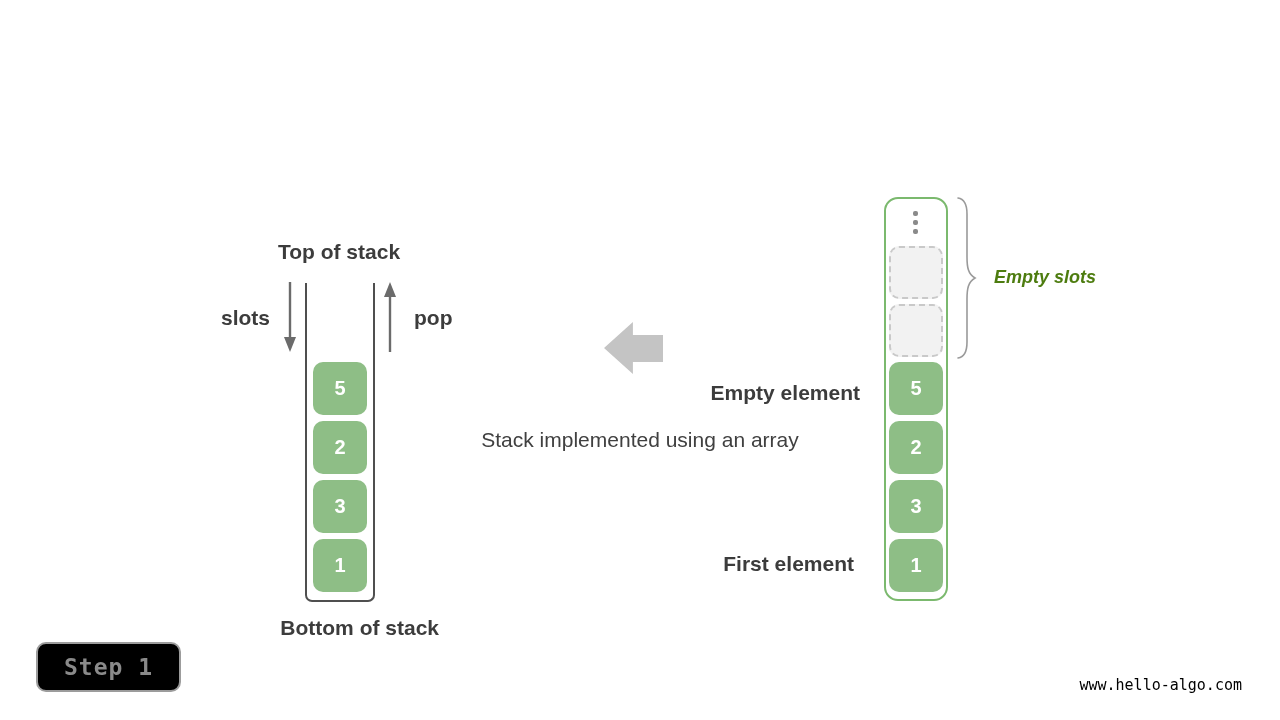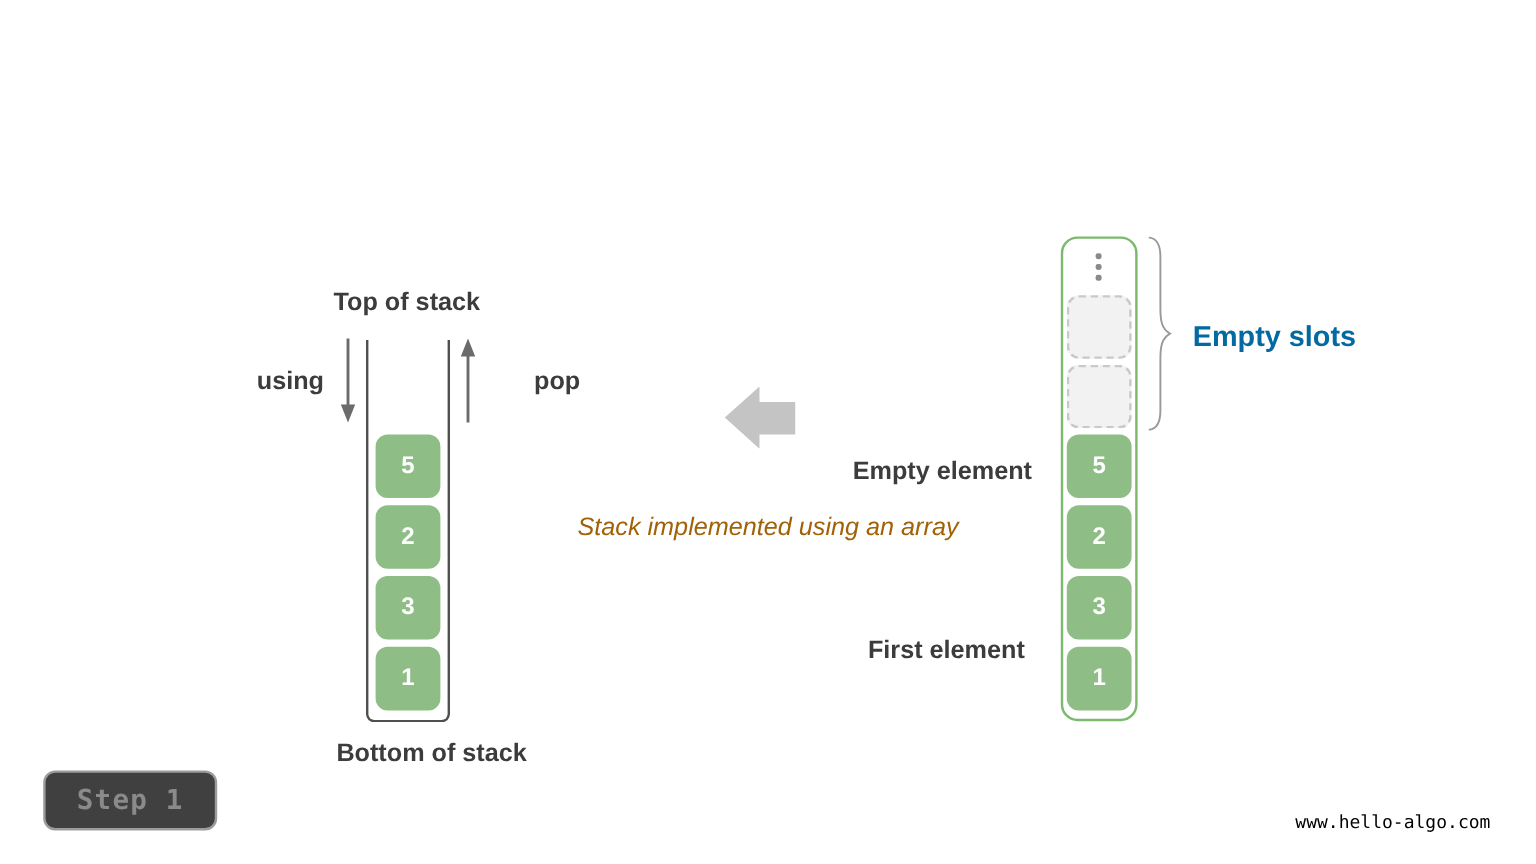--- a/index.html
+++ b/index.html
@@ -6,22 +6,22 @@
   body{
     width:1280px;height:720px;background:#ffffff;
     font-family:"Liberation Sans", sans-serif;
     position:relative;overflow:hidden;
     -webkit-font-smoothing:antialiased;
   }
   .abs{position:absolute;}
 
   
   .bold-label{font-weight:bold;font-size:21px;color:#3c3c3c;white-space:nowrap;}
-  .muted-bold{font-weight:bold;font-size:24px;color:#0369a1;white-space:nowrap;}
-  .caption{font-size:21px;color:#a16207;white-space:nowrap;font-style:italic;}
+  .muted-bold{font-weight:bold;font-size:18px;color:#4d7c0f;white-space:nowrap;font-style:italic;}
+  .caption{font-size:21px;color:#404040;white-space:nowrap;}
 
   
   .stack-walls{
     left:305px;top:283px;width:70px;height:319px;
     border-left:2px solid #4f4f4f;border-right:2px solid #4f4f4f;border-bottom:2px solid #4f4f4f;
     border-radius:0 0 7px 7px;box-sizing:border-box;background:transparent;
   }
   .cell{
     width:54px;height:53px;border-radius:10px;background:#8ebe86;
     color:#ffffff;font-size:20px;font-weight:bold;
@@ -52,47 +52,47 @@
   .empty-slot{
     left:889px;width:54px;height:53px;border-radius:10px;
     background:#f2f2f2;border:2px dashed #c9c9c9;box-sizing:border-box;
   }
   .eslot1{top:246px;} .eslot2{top:304px;}
   .brace{left:956px;top:196px;}
 
   
   .step-badge{
     left:36px;top:642px;width:145px;height:50px;
-    background:#404040;border:2px solid #9c9c9c;border-radius:10px;box-sizing:border-box;
+    background:#000000;border:2px solid #9c9c9c;border-radius:10px;box-sizing:border-box;
     display:flex;align-items:center;justify-content:center;
   }
   .step-text{
     font-family:"DejaVu Sans Mono", monospace;font-weight:bold;
     font-size:23px;color:#8a8a8a;letter-spacing:1px;white-space:nowrap;
   }
   .watermark{
     right:38px;top:676px;
     font-family:"DejaVu Sans Mono", monospace;font-size:15px;color:#000000;white-space:nowrap;
   }
 </style>
 </head>
 <body>
 
 <div class="abs" style="left:0;top:0;width:1280px;height:720px;">
 
   <div class="abs bold-label" style="left:239px;top:240px;width:200px;text-align:center;">Top of stack</div>
 
-  <div class="abs bold-label" style="right:1010px;top:306px;">using</div>
+  <div class="abs bold-label" style="right:1010px;top:306px;">slots</div>
 
   <svg class="abs varrow" style="left:280px;" viewBox="0 0 20 72">
     <line x1="10" y1="1" x2="10" y2="58"></line>
     <polygon points="4,56 16,56 10,71"></polygon>
   </svg>
 
-  <div class="abs bold-label" style="left:414px;top:306px;margin-left:31px;">pop</div>
+  <div class="abs bold-label" style="left:414px;top:306px;">pop</div>
 
   <svg class="abs varrow" style="left:380px;" viewBox="0 0 20 72">
     <line x1="10" y1="71" x2="10" y2="14"></line>
     <polygon points="4,16 16,16 10,1"></polygon>
   </svg>
 
   <div class="abs stack-walls"></div>
 
   <div class="abs cell lcell row1">5</div>
   <div class="abs cell lcell row2">2</div>
@@ -122,21 +122,21 @@
   <div class="abs cell rcell row4">1</div>
 
   <svg class="abs brace" width="22" height="164" viewBox="0 0 22 164">
     <path d="M2 2 C9 3 11 9 11 18 L11 61 C11 71 12 78 19 82 C12 86 11 93 11 103 L11 146 C11 155 9 161 2 162" fill="none" stroke="#9a9a9a" stroke-width="1.6" stroke-linecap="round"></path>
   </svg>
 
   <div class="abs muted-bold" style="left:994px;top:267px;">Empty slots</div>
 
   <div class="abs bold-label" style="right:420px;top:381px;">Empty element</div>
 
-  <div class="abs bold-label" style="right:426px;top:530px;">First element</div>
+  <div class="abs bold-label" style="right:426px;top:552px;">First element</div>
 
   <div class="abs step-badge">
     <span class="step-text">Step 1</span>
   </div>
 
   <div class="abs watermark">www.hello-algo.com</div>
 
 </div>
 
 </body></html>

